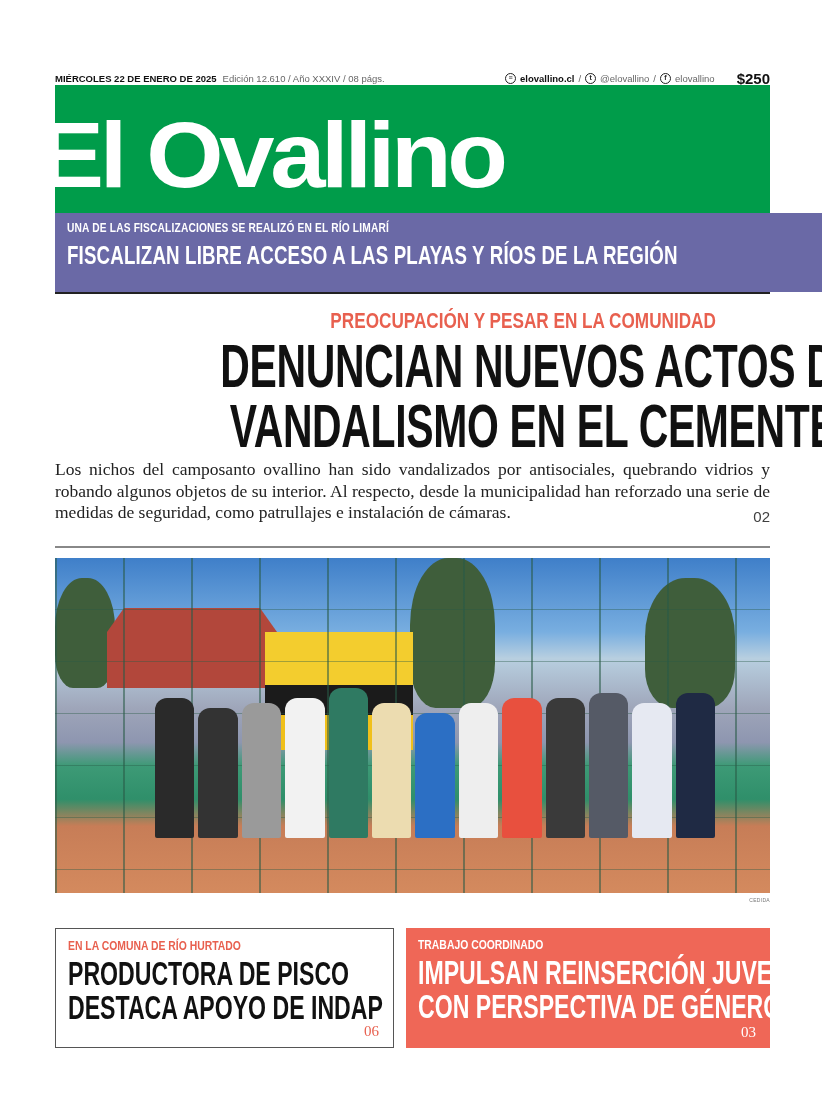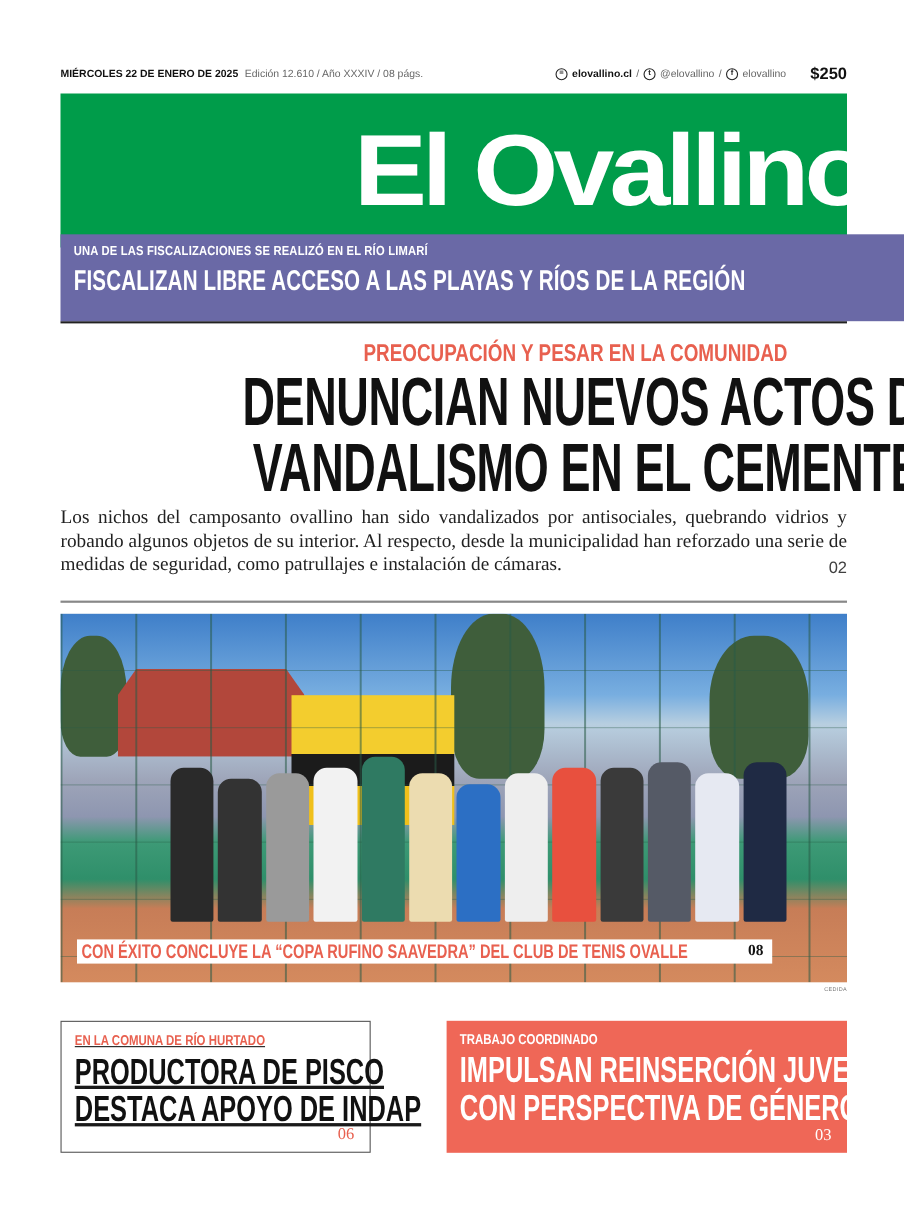--- a/index.html
+++ b/index.html
@@ -1,26 +1,26 @@
 <!DOCTYPE html>
 <html><head>
 <meta charset="utf-8">
 <style>
   * { box-sizing: border-box; margin: 0; padding: 0; }
   body { width: 822px; height: 1105px; background: #ffffff; position: relative; overflow: hidden; font-family: "Liberation Sans", sans-serif; color: #1a1a1a; }
 
-  .topbar { position: absolute; left: 55px; top: 58px; width: 715px; height: 18px; display: flex; align-items: center; font-size: 9.5px; justify-content: center; }
+  .topbar { position: absolute; left: 55px; top: 69px; width: 715px; height: 18px; display: flex; align-items: center; font-size: 9.5px; justify-content: center; }
   .topbar .date { font-weight: bold; color: #111; }
   .topbar .edition { color: #666; margin-left: 6px; }
   .topbar .right { margin-left: auto; display: flex; align-items: center; gap: 4px; color: #666; }
   .topbar .site { font-weight: bold; color: #111; }
   .topbar .price { font-weight: bold; color: #111; font-size: 15px; margin-left: 18px; }
   .ico { display: inline-block; width: 11px; height: 11px; border: 1.3px solid #222; border-radius: 50%; font-size: 7px; line-height: 8px; text-align: center; color: #222; font-weight: bold; }
 
-  .masthead { position: absolute; left: 55px; top: 85px; width: 715px; height: 140px; background: #009c4a; display: flex; align-items: center; justify-content: flex-end; }
+  .masthead { position: absolute; left: 55px; top: 85px; width: 715px; height: 140px; background: #009c4a; display: flex; align-items: center; justify-content: flex-start; }
   .masthead .logo { color: #fff; font-weight: bold; font-size: 92px; letter-spacing: -4px; transform: scaleX(1.08); line-height: 1; }
 
   .teaser { position: absolute; left: 55px; top: 213px; width: 715px; height: 81px; display: flex; border-bottom: 2px solid #222; }
   .teaser .photo { width: 124px; height: 79px; background: linear-gradient(180deg, #b9d4e6 0%, #6f8f55 35%, #4e6e3a 60%, #b9a98c 80%, #d8cbb3 100%); position: relative; }
   .teaser .photo::after { content: ""; position: absolute; left: 78px; top: 30px; width: 6px; height: 26px; background: #3a3f55; border-radius: 2px; }
   .teaser .body { flex: 1; background: #6a69a6; padding: 8px 12px 0 12px; position: relative; }
   .teaser .kicker { color: #fff; font-weight: bold; font-size: 12px; transform: scaleX(0.85); transform-origin: left; white-space: nowrap; letter-spacing: 0.2px; }
   .teaser .headline { color: #fff; font-weight: bold; font-size: 26px; transform: scaleX(0.72); transform-origin: left; white-space: nowrap; margin-top: 5px; letter-spacing: 0.2px; }
 
   .lead-kicker { position: absolute; left: 55px; top: 308px; width: 715px; text-align: right; color: #e8604f; font-weight: bold; font-size: 22px; }
@@ -41,21 +41,21 @@
   .photo-main .person { flex: 1; border-radius: 12px 12px 2px 2px; }
   .caption-bar { position: absolute; left: 15px; top: 296px; height: 22px; background: #fff; padding: 0 8px 0 4px; display: flex; align-items: center; gap: 8px; }
   .caption-bar .text { color: #e8604f; font-weight: bold; font-size: 18px; display: inline-block; transform: scaleX(0.74); transform-origin: left; white-space: nowrap; width: 598px; }
   .caption-bar .page { font-family: "Liberation Serif", serif; font-weight: bold; font-size: 14px; color: #111; }
   .credit { position: absolute; right: 52px; top: 897px; font-size: 5px; color: #777; letter-spacing: 0.3px; }
 
   .box { position: absolute; top: 928px; height: 120px; padding: 9px 12px; }
   .box .kicker { font-weight: bold; font-size: 13px; transform: scaleX(0.8); transform-origin: left; white-space: nowrap; }
   .box .headline { font-weight: bold; font-size: 33px; line-height: 34px; transform: scaleX(0.7); transform-origin: left; white-space: nowrap; margin-top: 4px; }
   .box .page { position: absolute; right: 14px; bottom: 7px; font-family: "Liberation Serif", serif; font-size: 15px; }
-  .box-left { left: 55px; width: 282px; border: 1.5px solid #555; background: #fff; text-decoration: underline; }
+  .box-left { left: 55px; width: 339px; border: 1.5px solid #555; background: #fff; }
   .box-left .kicker { color: #e8604f; }
   .box-left .headline { color: #111; }
   .box-left .page { color: #e8604f; margin-left: 12px; }
   .box-right { left: 406px; width: 364px; background: #ef6757; }
   .box-right .kicker, .box-right .headline, .box-right .page { color: #fff; }
 </style>
 </head>
 <body>
 
 <div class="topbar">
@@ -111,24 +111,20 @@
     <div class="person" style="height:150px;background:#2f7a62;"></div>
     <div class="person" style="height:135px;background:#ecdcb0;"></div>
     <div class="person" style="height:125px;background:#2c6fc4;"></div>
     <div class="person" style="height:135px;background:#eeeeee;"></div>
     <div class="person" style="height:140px;background:#e8503e;"></div>
     <div class="person" style="height:140px;background:#3a3a3a;"></div>
     <div class="person" style="height:145px;background:#555a66;"></div>
     <div class="person" style="height:135px;background:#e6e9f2;"></div>
     <div class="person" style="height:145px;background:#1f2a44;"></div>
   </div>
-  <div class="caption-bar">
-    <span class="text">CON ÉXITO CONCLUYE LA “COPA RUFINO SAAVEDRA” DEL CLUB DE TENIS OVALLE</span>
-    <span class="page">08</span>
-  </div>
 </div>
 <div class="credit">CEDIDA</div>
 
 <div class="box box-left">
   <div class="kicker">EN LA COMUNA DE RÍO HURTADO</div>
   <div class="headline">
     <div>PRODUCTORA DE PISCO</div>
     <div>DESTACA APOYO DE INDAP</div>
   </div>
   <div class="page">06</div>

